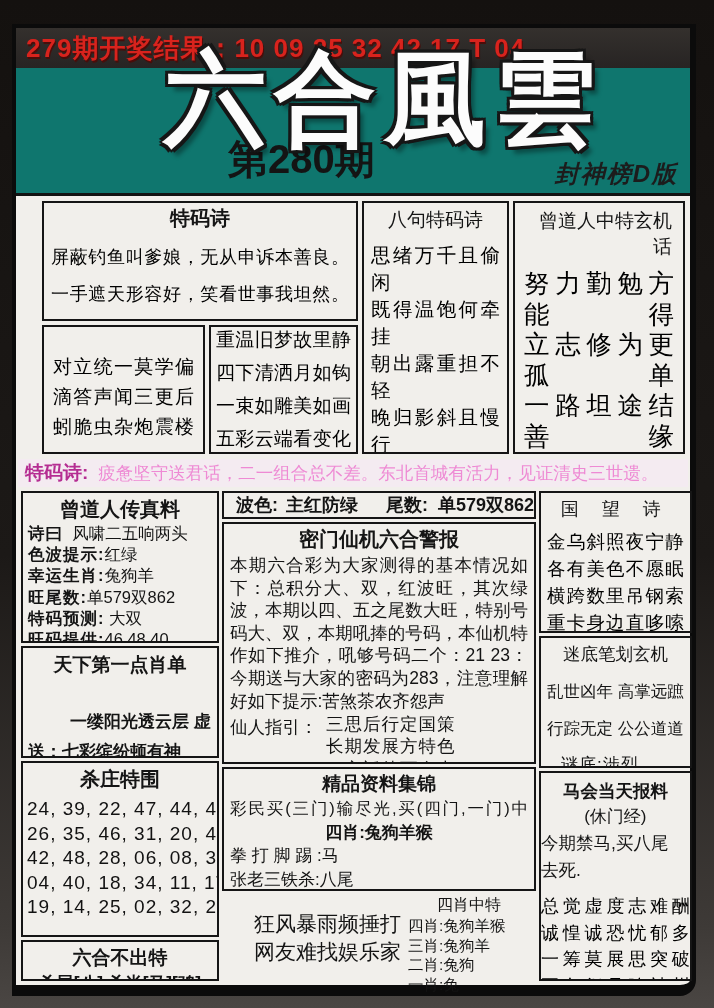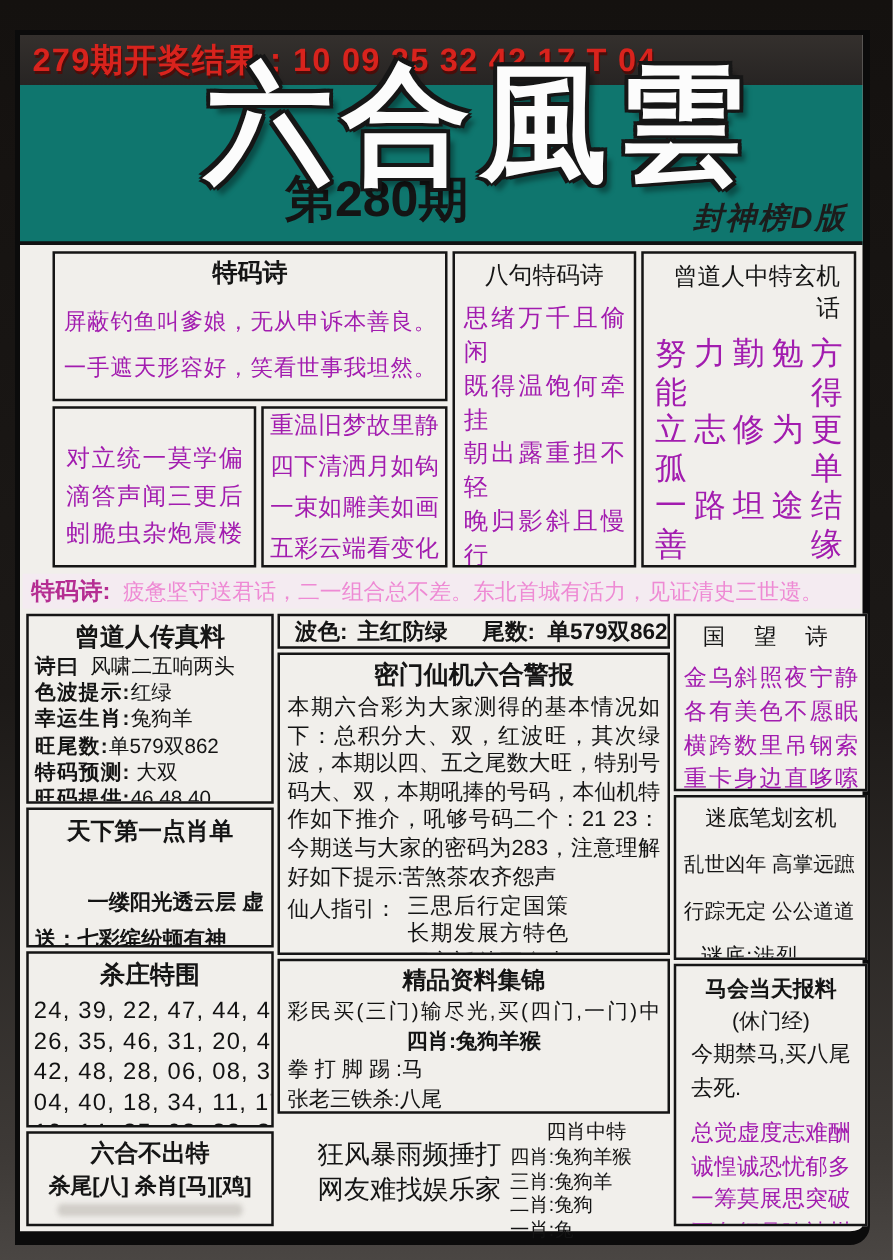--- a/index.html
+++ b/index.html
@@ -21,21 +21,21 @@
                 font-size:102px; font-weight:900; letter-spacing:8px; color:#fcfcfc; white-space:nowrap;
                 text-shadow:-3px -3px 0 #161616, 3px -3px 0 #161616, -3px 3px 0 #161616, 3px 3px 0 #161616,
                             -3px 0 0 #161616, 3px 0 0 #161616, 0 -3px 0 #161616, 0 3px 0 #161616,
                             6px 7px 4px rgba(0,0,0,.35); z-index:5; }
   .mast-issue { position:absolute; left:212px; bottom:6px; font-size:40px; font-weight:bold; color:#141414; }
   .mast-edition { position:absolute; right:12px; bottom:3px; font-size:24px; font-weight:bold;
                   font-style:italic; color:#1c1c1c; letter-spacing:2px; }
   
   .box { border:2px solid #151515; overflow:hidden; background:#f1efeb; }
   .bt { text-align:center; font-size:20px; font-weight:600; color:#151515; padding-top:2px; }
-  .jline { text-align:justify; text-align-last:justify; color:#a21caf; }
+  .jline { text-align:justify; text-align-last:justify; color:#000000; }
   
   .top-grid { height:262px; display:flex; gap:4px; padding:5px 5px 4px 5px; }
   .tg-col1 { width:316px; display:flex; flex-direction:column; gap:4px;margin-left:21px; }
   .tm-box { flex:1.02; padding:0 7px; }
   .tm-line { font-size:18px; margin-top:13px; font-weight:500; }
   .tg-row { flex:1; display:flex; gap:4px; }
   .verse-left { width:163px; display:flex; flex-direction:column; justify-content:space-between; padding:27px 9px 12px; }
   .verse-left div { font-size:19px; font-weight:500; }
   .verse-right { flex:1; display:flex; flex-direction:column; justify-content:center; gap:7px; padding:0 5px; }
   .verse-right div { font-size:19px; font-weight:500; }
@@ -51,21 +51,21 @@
   .pink-text { color:#ee8ad4; font-size:17.5px; white-space:nowrap; }
   
   .main-grid { flex:1; display:flex; gap:3px; padding:3px 5px 4px; min-height:0; }
   .m-left { width:198px; display:flex; flex-direction:column; gap:3px; }
   .fax-box { height:152px; padding:1px 5px; }
   .fax-row { font-size:16.5px; line-height:21.2px; color:#141414; white-space:nowrap; }
   .fax-row b { letter-spacing:1px; }
   .xiaodan-box { height:112px; padding:2px 5px; }
   .xd-line1 { font-size:17px; font-weight:600; margin-top:32px; padding-left:42px; color:#141414;}
   .xd-line2 { font-size:17px; font-weight:600; margin-top:7px; color:#141414;}
-  .sz-box { height:141px; padding:1px 4px; }
+  .sz-box { height:176px; padding:1px 4px; }
   .sz-row { font-size:19px; line-height:24.5px; text-align:center; letter-spacing:1px; color:#121212; white-space:nowrap; }
   .sz-rows { margin-top:4px; }
   .bc-box { flex:1; padding:1px 4px; }
   .bc-line { text-align:center; font-size:17.5px; font-weight:600; color:#141414; white-space:nowrap; }
   .bc-smudge { margin:3px auto 0; width:80%; height:10px; background:#b7b3ad; filter:blur(2px); opacity:.55; border-radius:4px;}
   .m-mid { width:330px; display:flex; flex-direction:column; gap:3px; }
   .bose-box { height:28px; display:flex; align-items:center; font-size:18px; font-weight:bold; color:#141414;
               padding-left:12px; white-space:nowrap; }
   .bose-box .sp1 { margin:0 10px 0 8px; } .bose-box .sp2 { margin:0 10px 0 18px;text-align:center; }
   .alert-box { height:242px; padding:0 6px; }
@@ -84,21 +84,21 @@
   .sx-title { font-size:16px; text-align:center; color:#141414; font-weight:500; }
   .sx-row { font-size:15.5px; line-height:19.5px; color:#141414; white-space:nowrap; padding-left:6px; }
   .m-right { flex:1; display:flex; flex-direction:column; gap:3px; }
   .gw-box { height:142px; padding:2px 6px; }
   .gw-title { font-size:18px; text-align:center; letter-spacing:9px; color:#151515; margin:2px 0 7px; font-weight:500; white-space:nowrap;}
   .gw-line { font-size:18.5px; line-height:27px; font-weight:500; }
   .md-box { height:132px; padding:2px 6px; }
   .md-title { font-size:17.5px; text-align:center; color:#151515; margin-top:2px; font-weight:500; white-space:nowrap;}
   .md-line { font-size:16.5px; color:#141414; margin-top:15px; white-space:nowrap; }
   .md-answer { font-size:17px; color:#141414; margin-top:13px; padding-left:14px; letter-spacing:1px; }
-  .rp-box { flex:1; padding:2px 12px; }
+  .rp-box { flex:1; padding:2px 0; }
   .rp-title { font-size:17.5px; text-align:center; font-weight:600; color:#141414; margin-top:4px; white-space:nowrap;}
   .rp-sub { font-size:17px; text-align:center; color:#141414; margin-top:2px; }
   .rp-line { font-size:17.5px; color:#141414; margin-top:3px; white-space:nowrap; }
   .rp-poem { margin-top:11px; }
   .rp-poem div { font-size:18px; line-height:26.5px; font-weight:500; }
 </style>
 </head>
 <body>
 
 <div class="page">

